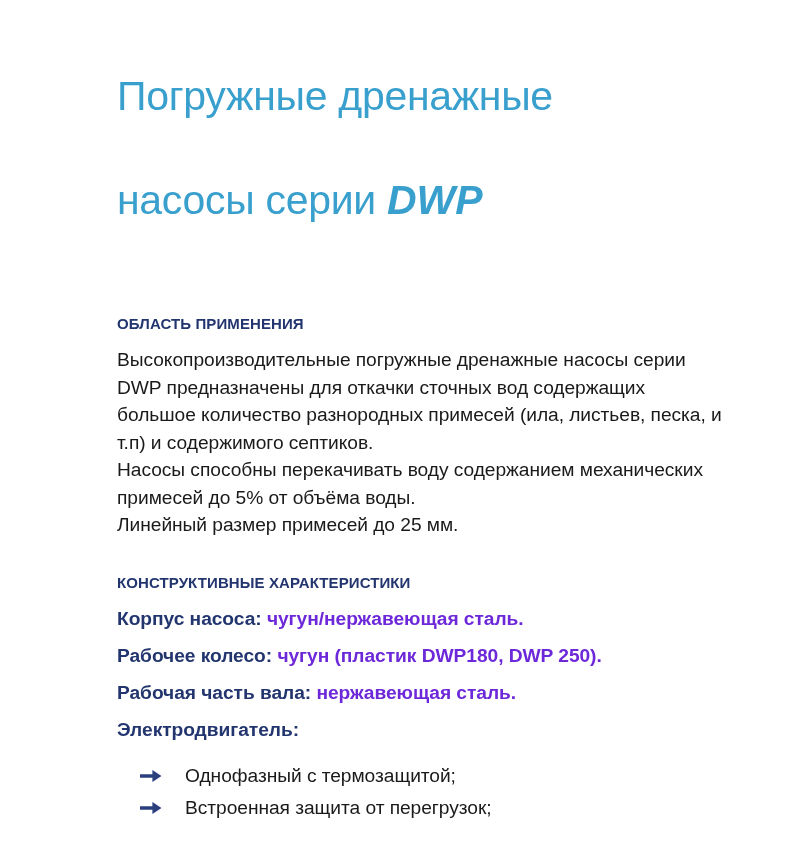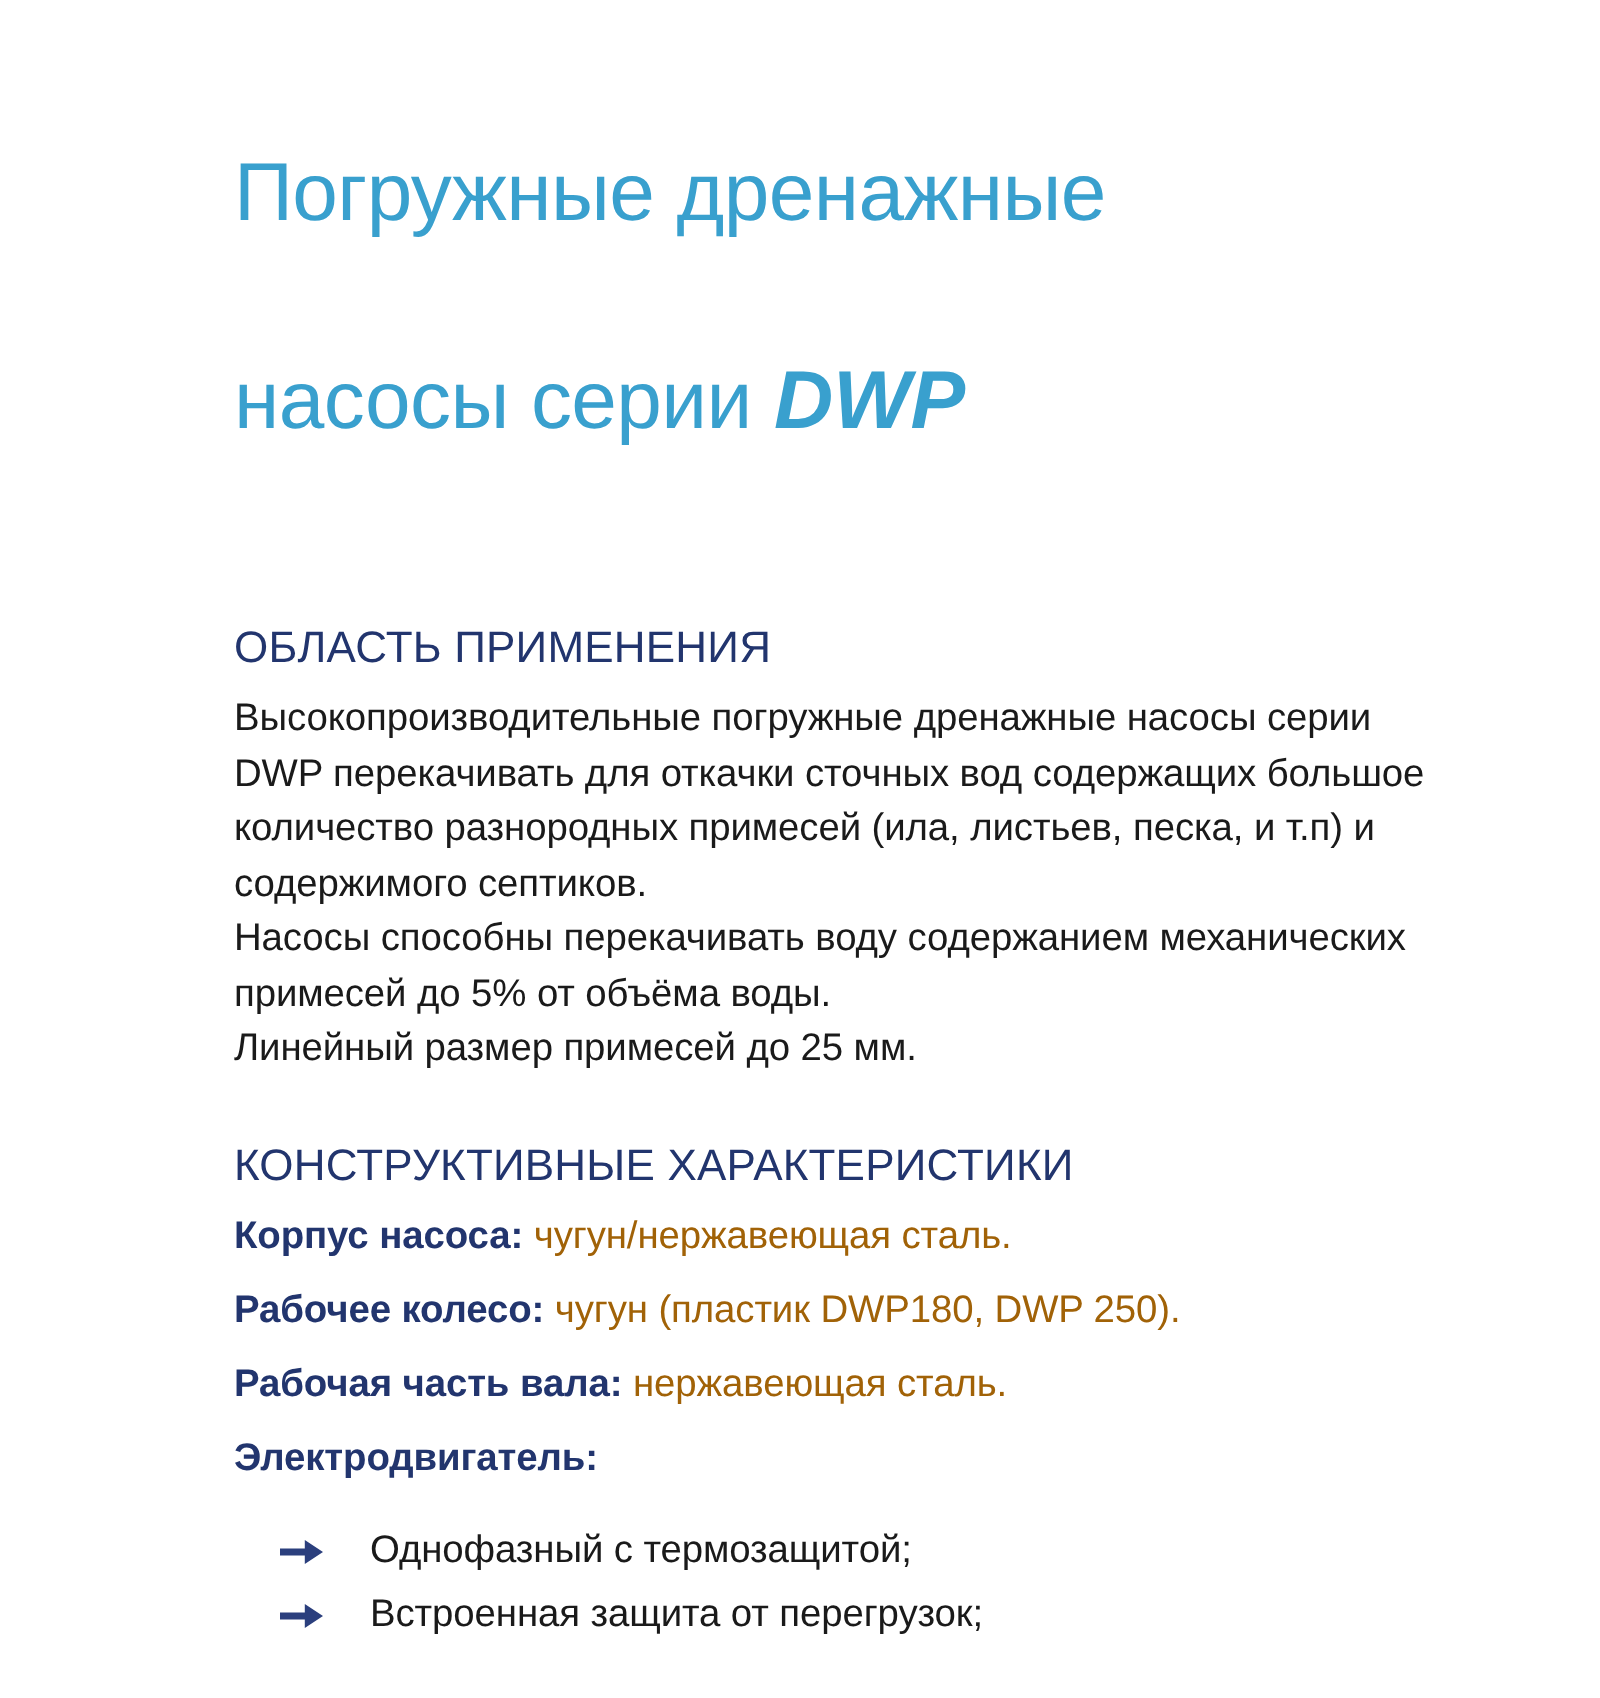--- a/index.html
+++ b/index.html
@@ -46,22 +46,22 @@
   }
   .doc-title .brand {
     font-weight: 700;
     letter-spacing: 0px;
     font-style: italic;
   }
 
   
   .section-heading {
     color: #22356E;
-    font-weight: 400;
-    font-size: 22px;
+    font-weight: 700;
+    font-size: 15px;
     line-height: 26px;
     letter-spacing: 0.1px;
     margin: 0;
   }
   .sec-1-heading { margin-top: 33px; }
   .sec-2-heading { margin-top: 31px; }
 
   
   .body-par {
     color: #1A1A1A;
@@ -85,22 +85,22 @@
     color: #1A1A1A;
     margin-top: 11px;
     letter-spacing: -0.05px;
   }
   .spec-line:first-child { margin-top: 10px; }
   .spec-label {
     color: #22356E;
     font-weight: 700;
   }
   .spec-value {
-    color: #a16207;
-    font-weight: 400;
+    color: #6d28d9;
+    font-weight: 700;
   }
 
   
   .bullet-list {
     list-style: none;
     margin: 4px 0 0 0;
     padding: 0;
   }
   .bullet-item {
     position: relative;
@@ -128,21 +128,21 @@
 <div class="page">
   <div class="content">
 
     <h1 class="doc-title">
       <span class="title-line">Погружные дренажные</span>
       <span class="title-line"><span>насосы серии </span><span class="brand">DWP</span></span>
     </h1>
 
     <h2 class="section-heading sec-1-heading">ОБЛАСТЬ ПРИМЕНЕНИЯ</h2>
 
-    <p class="body-par par-first">Высокопроизводительные погружные дренажные насосы серии DWP перекачивать для откачки сточных вод содержащих большое количество разнородных примесей (ила, листьев, песка, и т.п) и содержимого септиков.</p>
+    <p class="body-par par-first">Высокопроизводительные погружные дренажные насосы серии DWP предназначены для откачки сточных вод содержащих большое количество разнородных примесей (ила, листьев, песка, и т.п) и содержимого септиков.</p>
 
     <p class="body-par par-next">Насосы способны перекачивать воду содержанием механических примесей до 5% от объёма воды.</p>
 
     <p class="body-par par-next">Линейный размер примесей до 25 мм.</p>
 
     <h2 class="section-heading sec-2-heading">КОНСТРУКТИВНЫЕ ХАРАКТЕРИСТИКИ</h2>
 
     <ul class="spec-list">
       <li class="spec-line">
         <span class="spec-label">Корпус насоса:</span><span class="spec-value"> чугун/нержавеющая сталь.</span>

